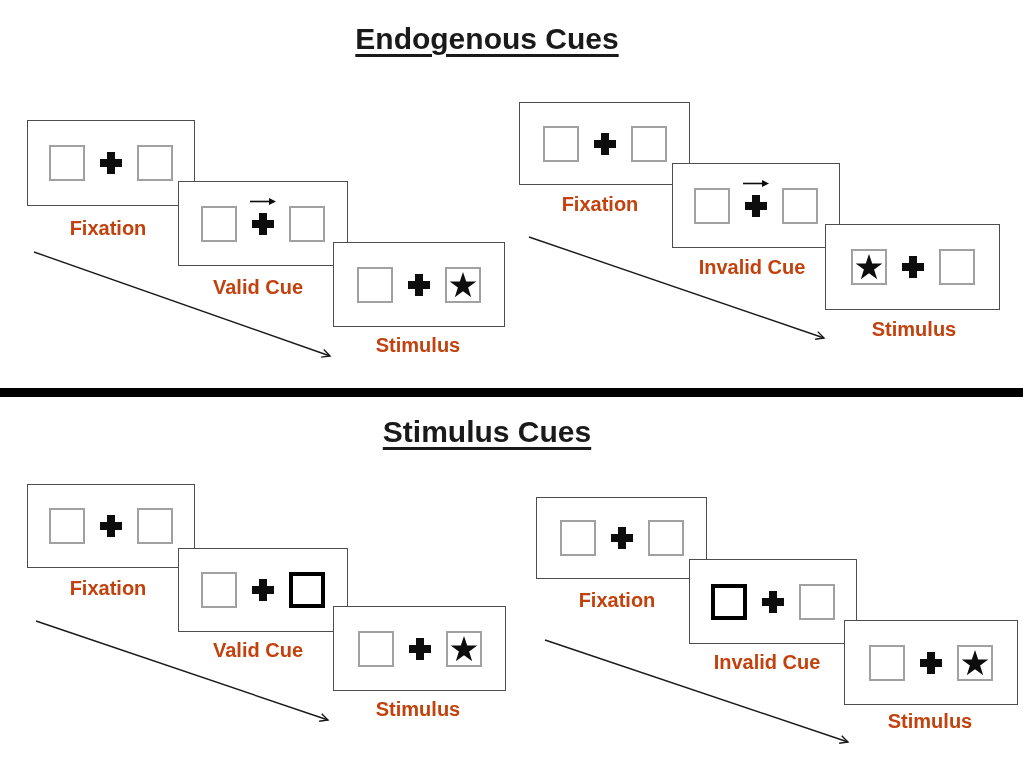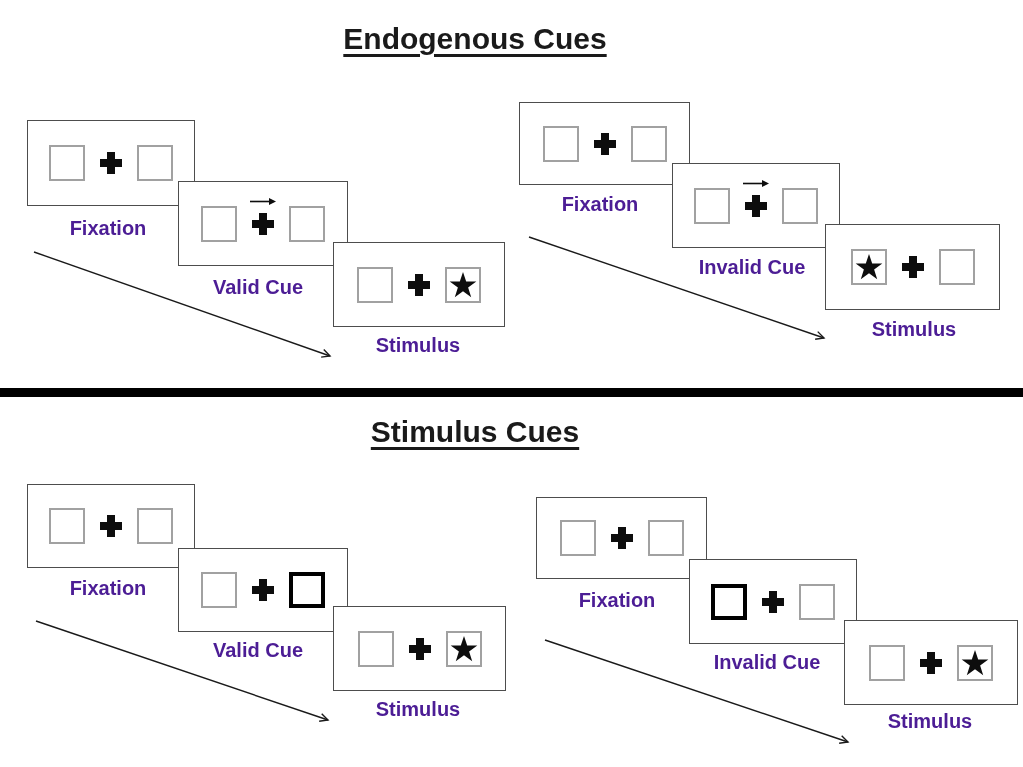--- a/index.html
+++ b/index.html
@@ -1,39 +1,39 @@
 <!DOCTYPE html>
 <html><head>
 <meta charset="utf-8">
 <style>
   html,body{margin:0;padding:0;}
   body{
     width:1023px;height:767px;position:relative;background:#ffffff;
     font-family:"Liberation Sans", sans-serif;color:#1a1a1a;overflow:hidden;
   }
   .title{
-    position:absolute;left:0;width:950px;text-align:center;
+    position:absolute;left:12px;width:950px;text-align:center;
     font-size:30px;font-weight:bold;letter-spacing:0px;
   }
   .title span{text-decoration:underline;text-decoration-thickness:3px;text-underline-offset:5px;}
   .divider{position:absolute;left:0;top:388px;width:1023px;height:9px;background:#000000;}
   .panel{
     position:absolute;background:#ffffff;border:1.5px solid #4d4d4d;
     display:flex;align-items:center;justify-content:center;gap:14px;box-sizing:border-box;
   }
   .sq{
     width:36px;height:36px;box-sizing:border-box;border:2px solid #a1a1a1;background:#ffffff;
     display:flex;align-items:center;justify-content:center;flex:0 0 auto;
   }
   .sq.bold{border:4px solid #000000;}
   .plus-wrap{position:relative;width:24px;height:24px;flex:0 0 auto;}
   .plus-wrap .cue-arrow{position:absolute;left:50%;top:-17px;transform:translateX(-50%);}
   .seq-label{
     position:absolute;width:170px;text-align:center;
-    font-size:20px;font-weight:bold;color:#4c1d95;
+    font-size:20px;font-weight:bold;color:#c2410c;
   }
   .seq-arrow{position:absolute;overflow:visible;}
   .z1{z-index:1}.z2{z-index:2}.z3{z-index:3}
   svg{display:block;}
 </style>
 </head>
 <body>
 
 <svg width="0" height="0" style="position:absolute">
   <defs>

